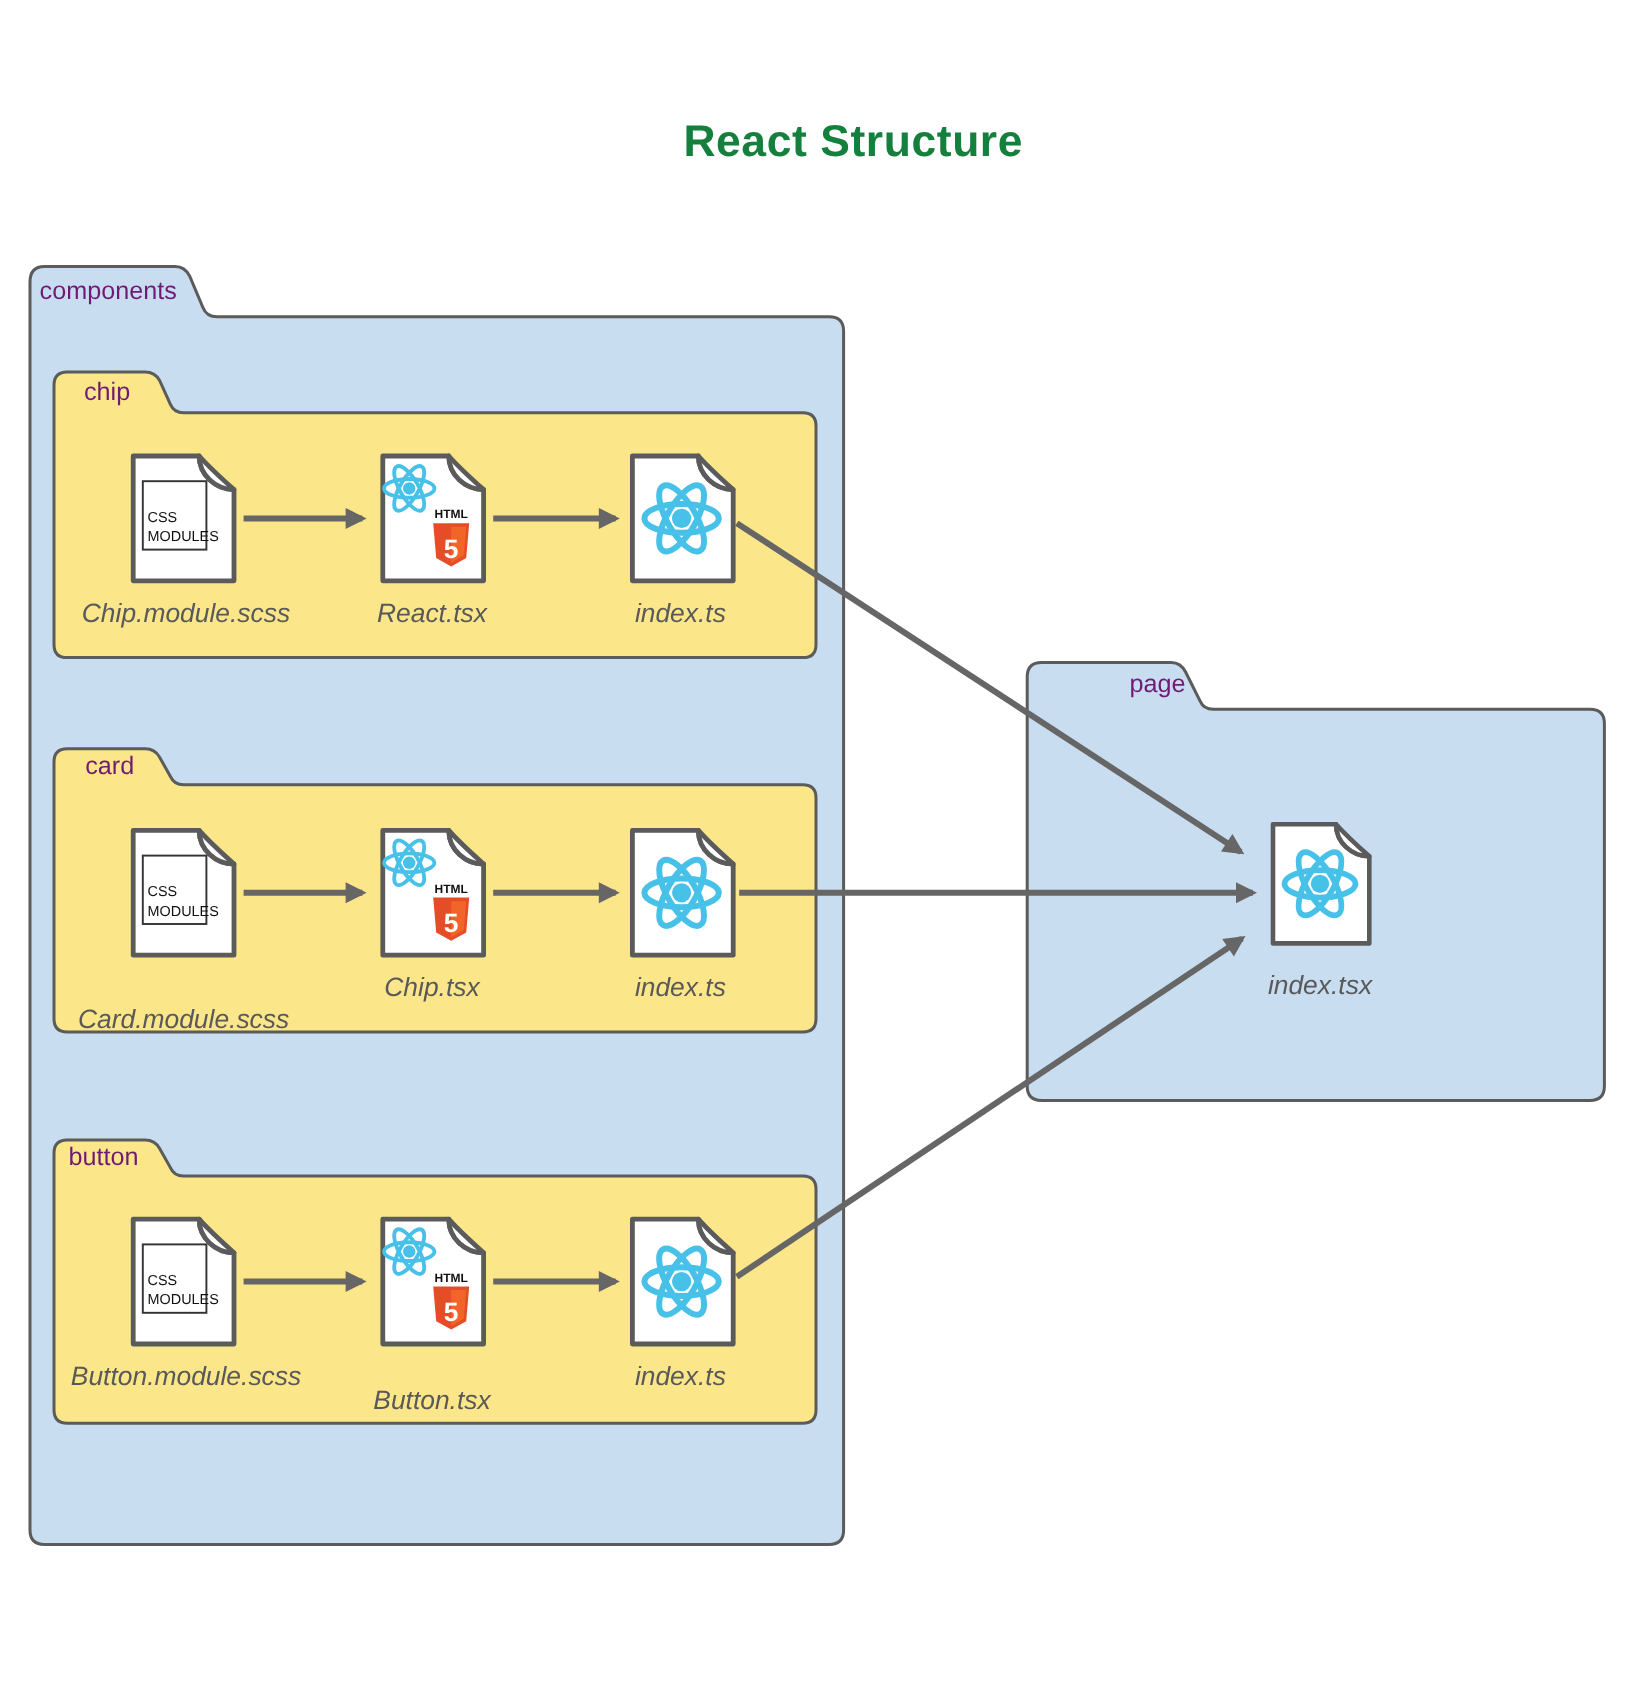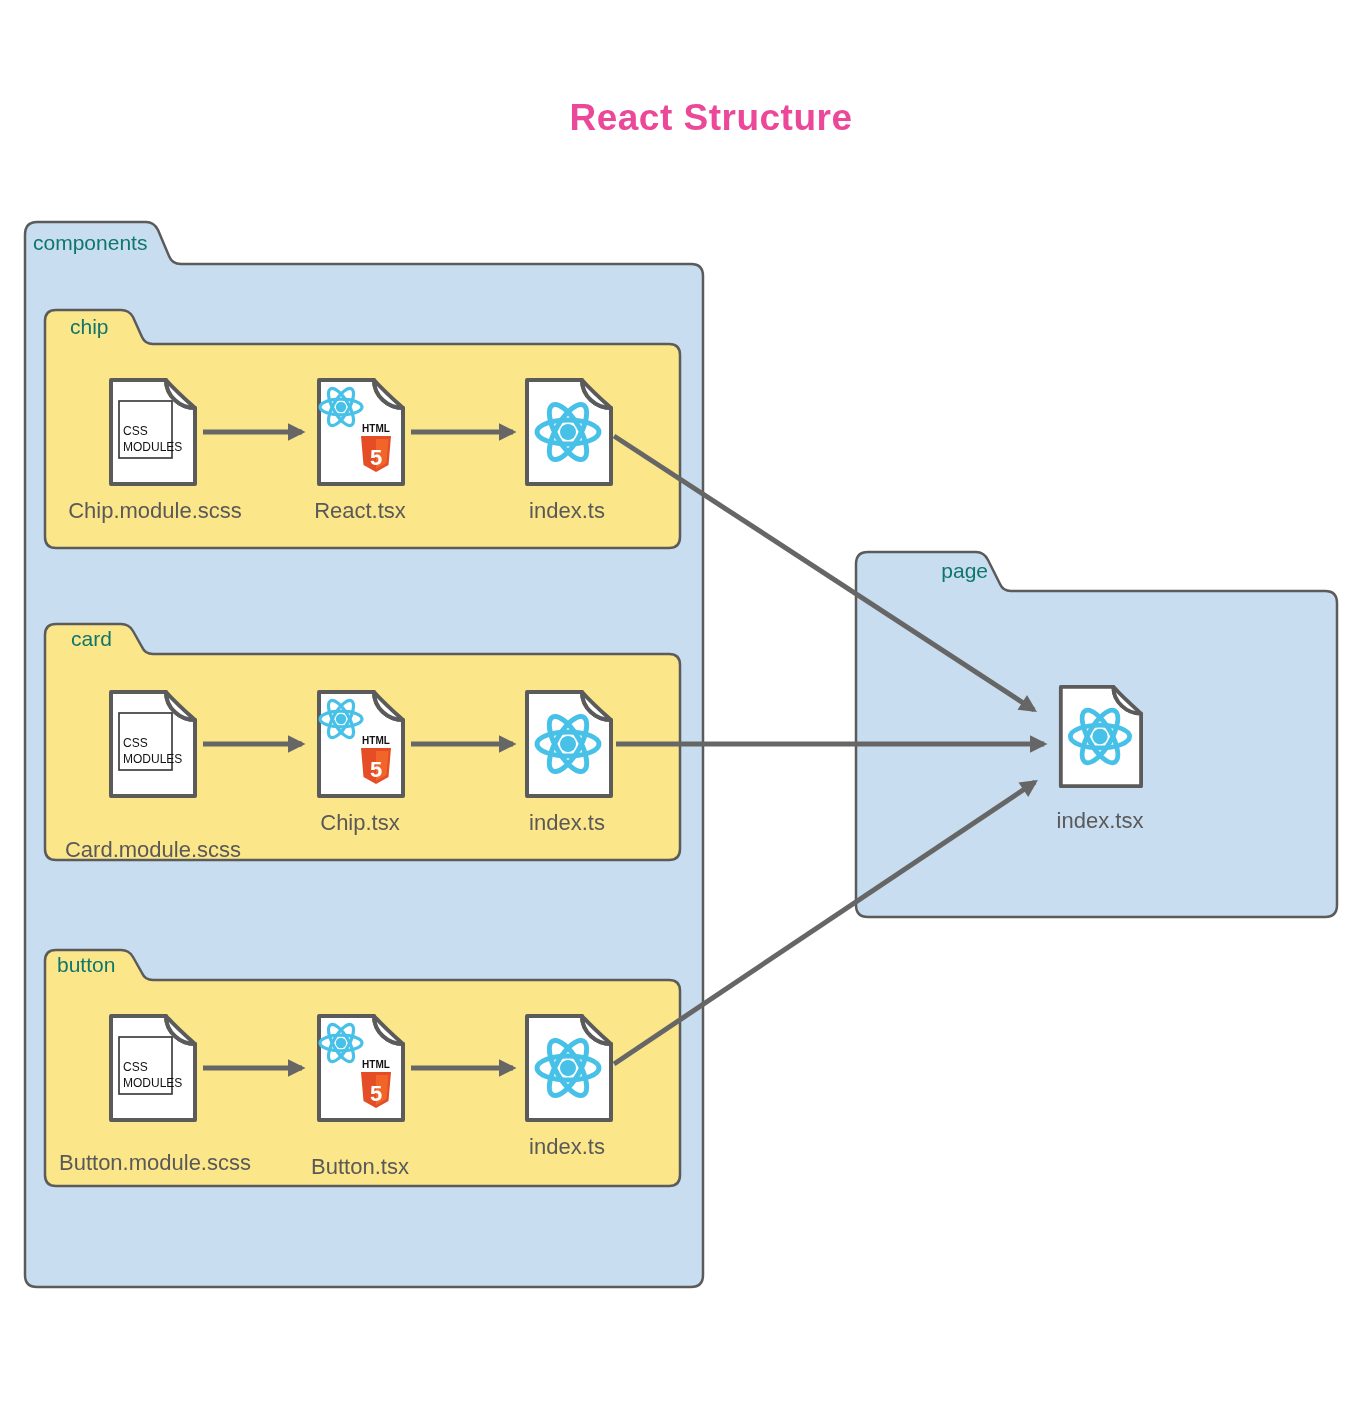--- a/index.html
+++ b/index.html
@@ -3,29 +3,29 @@
 <meta charset="utf-8">
 <style>
   html,body{margin:0;padding:0;background:#ffffff;}
   .canvas{
     position:relative;width:1358px;height:1405px;background:#ffffff;overflow:hidden;
     font-family:"Liberation Sans",sans-serif;
   }
   .layer{position:absolute;left:0;top:0;}
   .title{
     position:absolute;top:97px;left:64px;right:0;margin:0;text-align:center;
-    font-size:37px;font-weight:bold;color:#ec4899;letter-spacing:.5px;
+    font-size:37px;font-weight:bold;color:#15803d;letter-spacing:.5px;
   }
   .folder-label{
-    position:absolute;font-size:21px;color:#0f766e;line-height:26px;white-space:nowrap;
+    position:absolute;font-size:21px;color:#701a75;line-height:26px;white-space:nowrap;
   }
   .folder-label.centered{text-align:right;}
   .file-label{
     position:absolute;width:220px;text-align:center;font-size:22px;color:#595959;
-    line-height:27px;white-space:nowrap;
+    line-height:27px;white-space:nowrap;font-style:italic;
   }
   .file-icon{position:absolute;overflow:visible;}
   
   .f-blue{fill:#C8DDF0;stroke:#5B5B5B;stroke-width:2.5;}
   .f-yellow{fill:#FBE689;stroke:#5B5B5B;stroke-width:2.5;}
   .arrow{stroke:#666666;stroke-width:5;fill:none;}
   .doc{fill:#ffffff;stroke:#5B5B5B;stroke-width:4;stroke-linejoin:round;}
   .mini-box{fill:#ffffff;stroke:#333333;stroke-width:1.6;}
   .mini-text{font-size:12px;fill:#111111;font-family:"Liberation Sans",sans-serif;}
   .react-orbit{fill:none;stroke:#47C1E8;}
@@ -147,19 +147,19 @@
     </svg>
 
   <div class="file-label" style="left:45px;top:497px;">Chip.module.scss</div>
   <div class="file-label" style="left:250px;top:497px;">React.tsx</div>
   <div class="file-label" style="left:457px;top:497px;">index.ts</div>
 
   <div class="file-label" style="left:43px;top:809px;margin-top:27px;">Card.module.scss</div>
   <div class="file-label" style="left:250px;top:809px;">Chip.tsx</div>
   <div class="file-label" style="left:457px;top:809px;">index.ts</div>
 
-  <div class="file-label" style="left:45px;top:1133px;margin-top:16px;">Button.module.scss</div>
+  <div class="file-label" style="left:45px;top:1133px;">Button.module.scss</div>
   <div class="file-label" style="left:250px;top:1133px;margin-top:20px;">Button.tsx</div>
   <div class="file-label" style="left:457px;top:1133px;">index.ts</div>
 
   <div class="file-label" style="left:990px;top:807px;">index.tsx</div>
 
 </div>
 
 </body></html>

